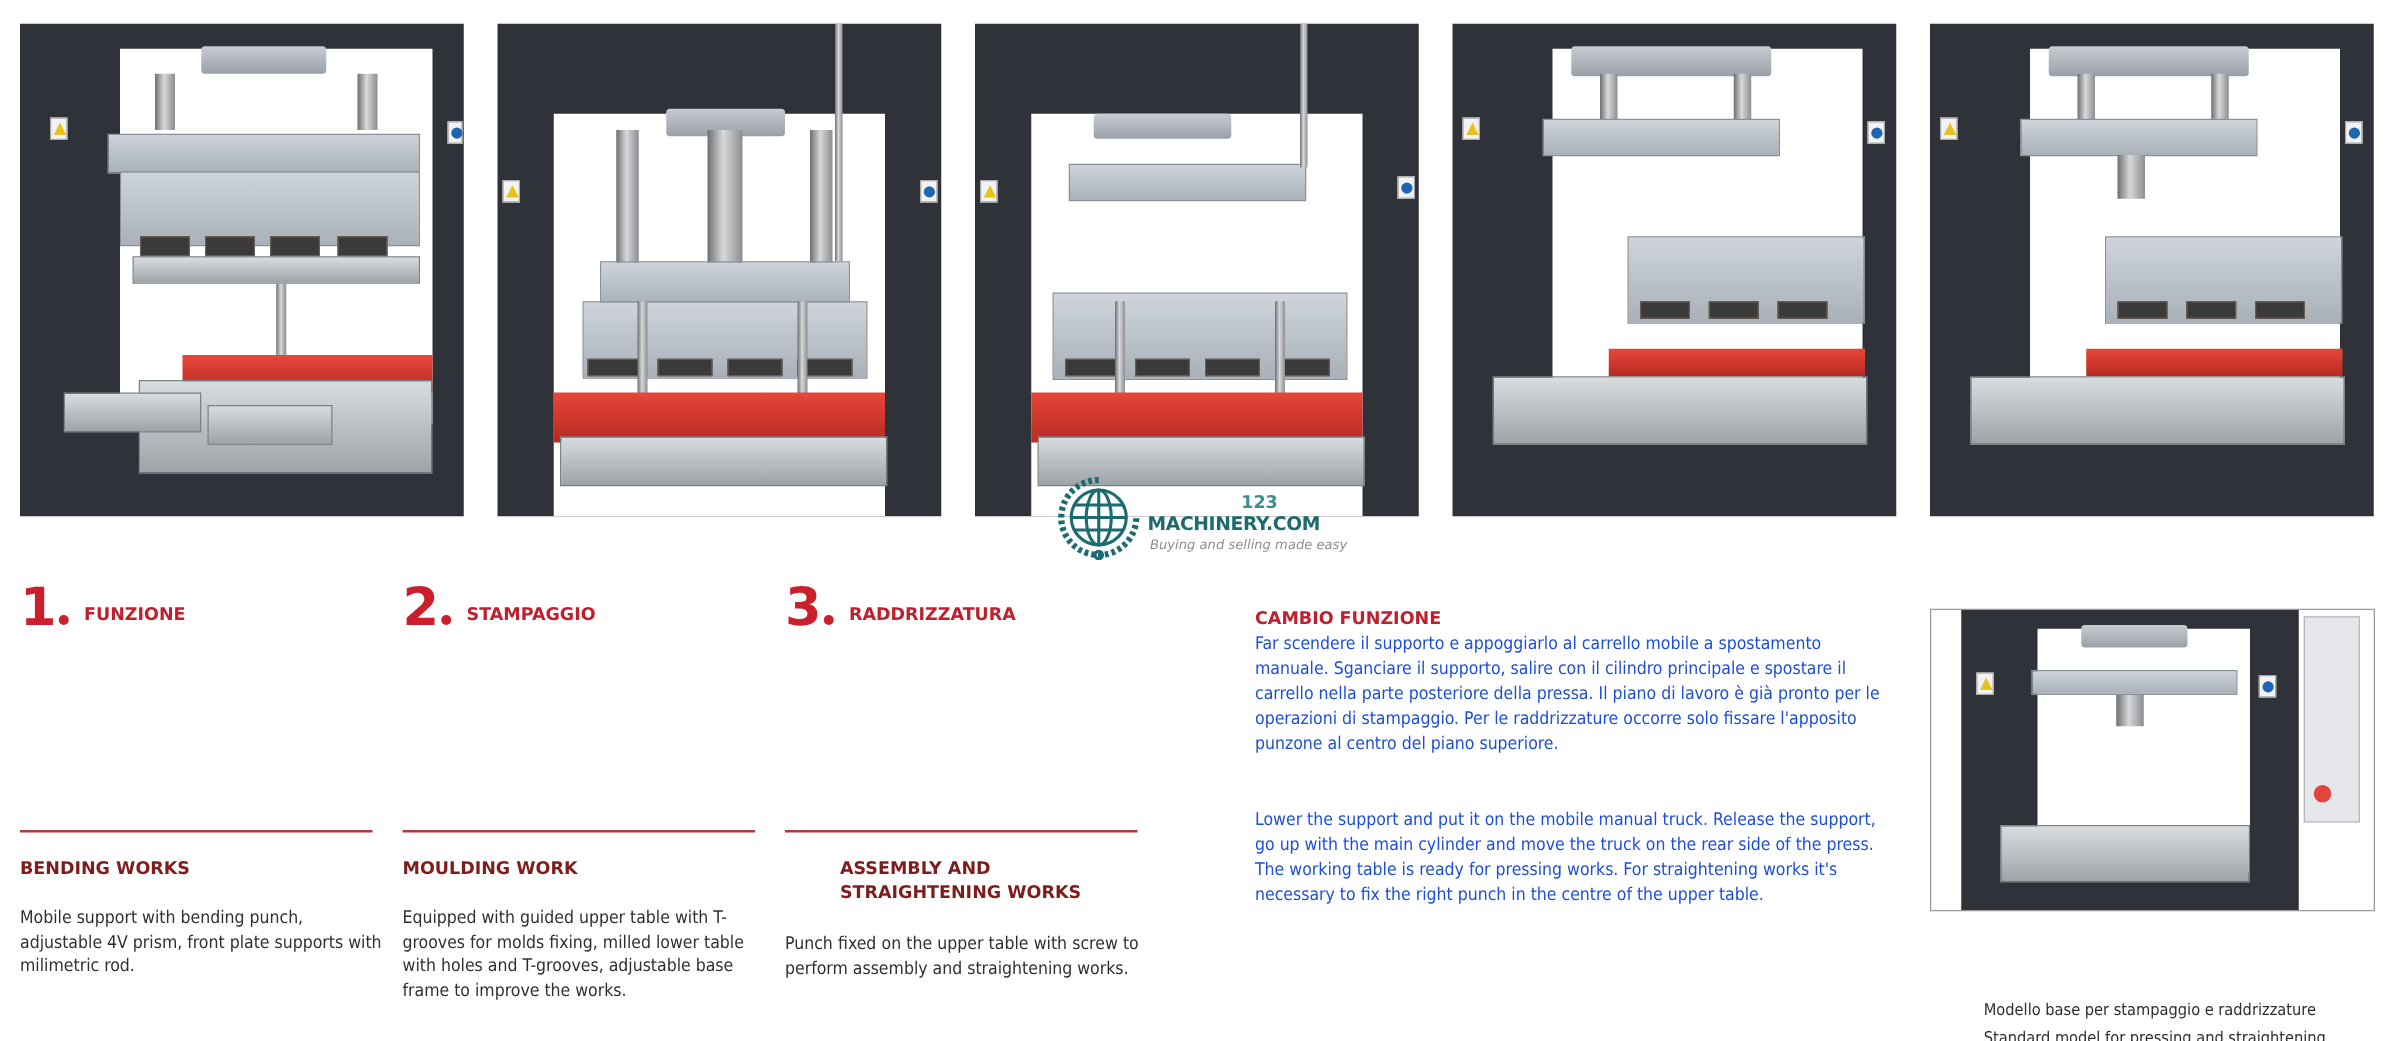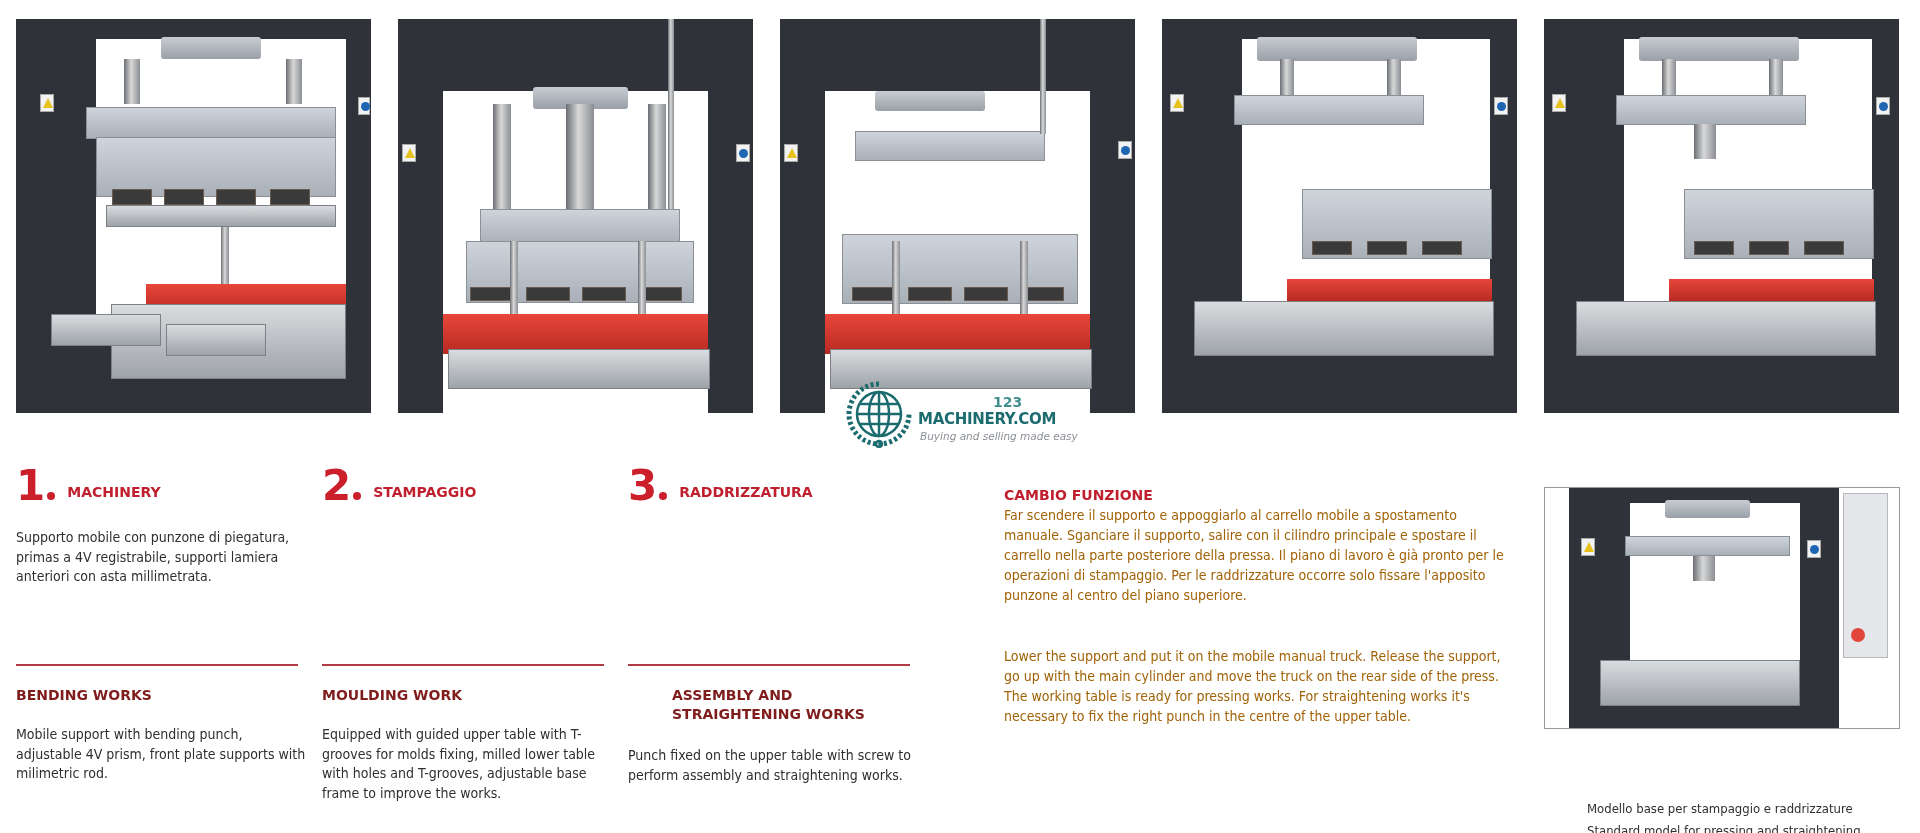--- a/index.html
+++ b/index.html
@@ -33,21 +33,21 @@
   .step-num { font-family: "DejaVu Sans", sans-serif; font-weight: bold; font-size: 42px; line-height: 40px; color: #cc1f2c; letter-spacing: -2px; }
   .step-dot { width: 8px; height: 8px; border-radius: 50%; background: #cc1f2c; margin: 0 12px 6px 4px; }
   .step-title { font-family: "DejaVu Sans", sans-serif; font-weight: bold; font-size: 14px; color: #c0202e; margin-bottom: 4px; }
   .it-body { margin-top: 22px; color: #2f2f2f; }
   .divider { position: absolute; height: 2px; background: #b23a44; }
   .en-title { position: absolute; font-family: "DejaVu Sans", sans-serif; font-weight: bold; font-size: 14px; line-height: 19px; color: #7f1d1d; }
   .en-body { position: absolute; font-size: 14px; line-height: 19.5px; color: #2f2f2f; }
   .justify { text-align: justify; }
 
   .fn-title { font-family: "DejaVu Sans", sans-serif; font-weight: bold; font-size: 14px; line-height: 19px; color: #c0202e; }
-  .fn-body { font-size: 14px; line-height: 20px; color: #a16207; }
+  .fn-body { font-size: 14px; line-height: 20px; color: #1d4ed8; }
 
   .caption { position: absolute; font-size: 13px; line-height: 22px; color: #2f2f2f; }
 </style>
 </head>
 <body>
 
 <div class="photo" style="left:16px;">
   <div class="opening" style="left:80px;top:20px;width:250px;height:300px;"></div>
   <div class="crown" style="left:145px;top:18px;width:100px;height:22px;"></div>
   <div class="rod" style="left:108px;top:40px;width:16px;height:45px;"></div>
@@ -154,23 +154,22 @@
   </svg>
   <span class="wm-num">123</span>
   <span class="wm-name">MACHINERY.COM</span>
   <span class="wm-tag">Buying and selling made easy</span>
 </div>
 
 <div class="col" style="left:16px;top:462px;width:290px;">
   <div class="step-head">
     <span class="step-num">1</span>
     <span class="step-dot"></span>
-    <span class="step-title">MACHINERY</span>
+    <span class="step-title">FUNZIONE</span>
   </div>
-  <p class="it-body">Supporto mobile con punzone di piegatura, primas a 4V registrabile, supporti lamiera anteriori con asta millimetrata.</p>
 </div>
 <div class="divider" style="left:16px;top:664px;width:282px;"></div>
 <div class="en-title" style="left:16px;top:686px;width:290px;">BENDING WORKS</div>
 <p class="en-body" style="left:16px;top:725px;width:290px;">Mobile support with bending punch, adjustable 4V prism, front plate supports with milimetric rod.</p>
 
 <div class="col" style="left:322px;top:462px;width:290px;">
   <div class="step-head">
     <span class="step-num">2</span>
     <span class="step-dot"></span>
     <span class="step-title">STAMPAGGIO</span>

